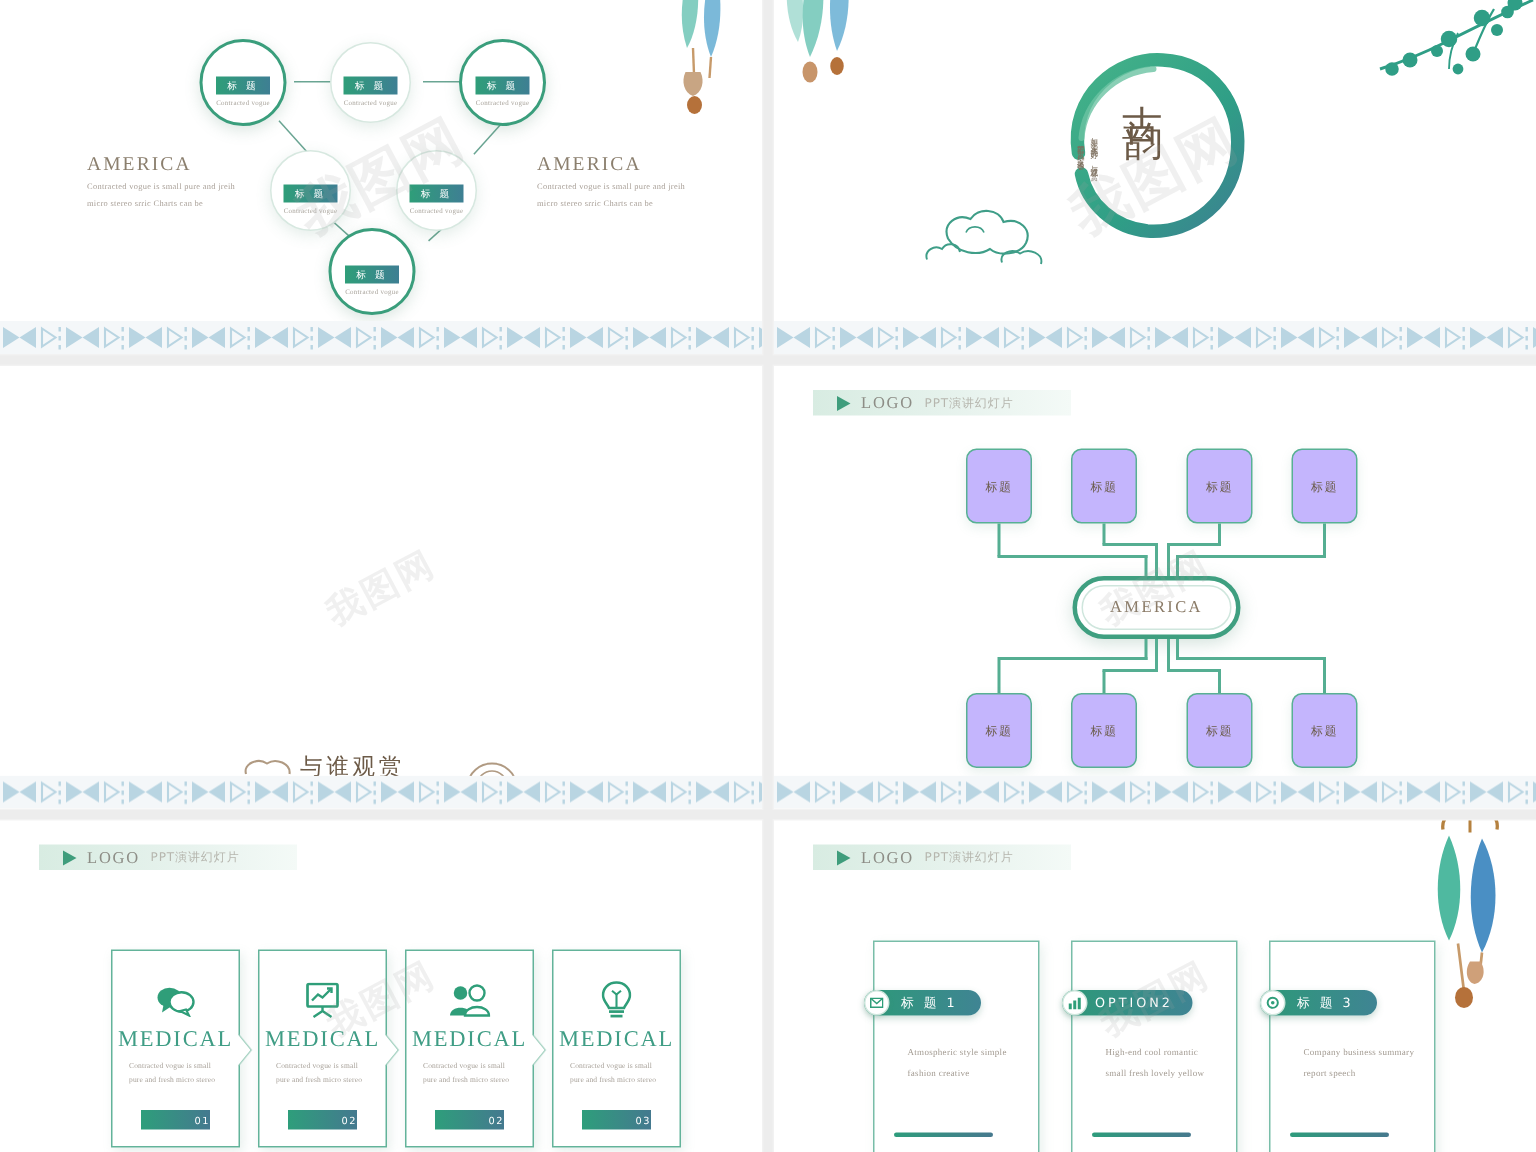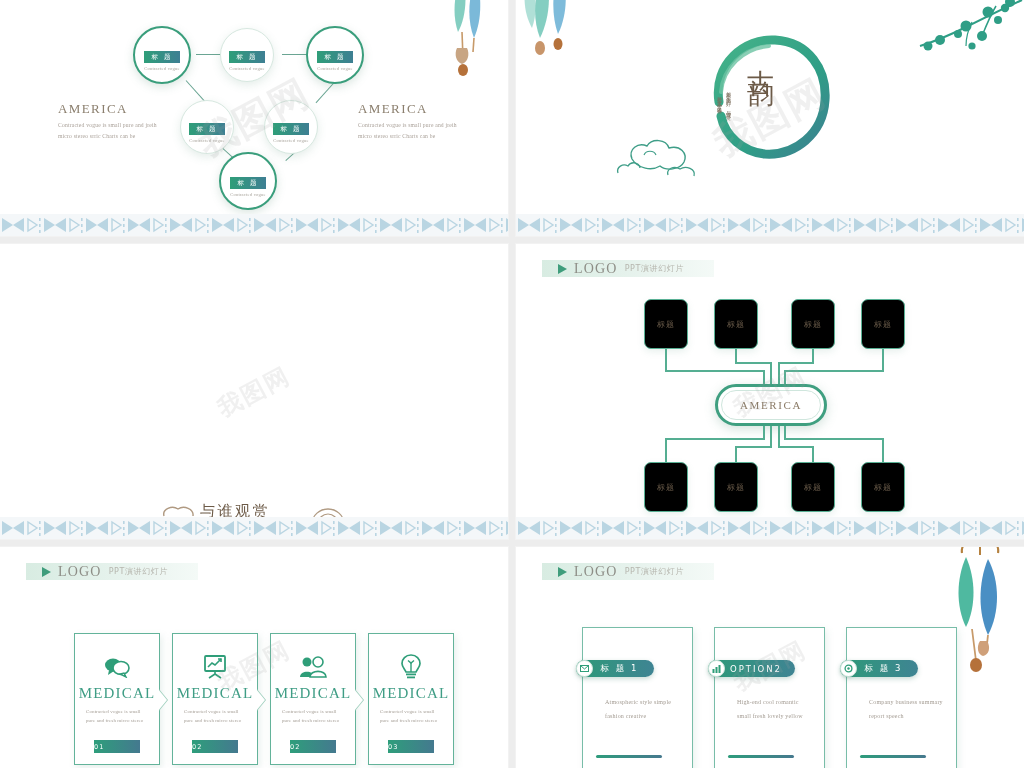--- a/index.html
+++ b/index.html
@@ -32,21 +32,21 @@
                 rgba(255,255,255,0) 0 0px, rgba(255,255,255,0) 0px);
             overflow: hidden; }
   .tribal svg { display: block; }
 
   
   .hdr { position: absolute; left: 26px; top: 16px; height: 17px;
          width: 172px; background: linear-gradient(90deg,#d8ece2 0%,#e8f3ee 60%,#f4faf7 100%);
          display: flex; align-items: center; padding-left: 16px; gap: 7px; }
   .hdr .tri { width: 0; height: 0; border-left: 9px solid #3f9d7c;
               border-top: 5px solid transparent; border-bottom: 5px solid transparent; }
-  .hdr .logo { font-size: 14px; color: #8d8d86; letter-spacing: 1.2px; font-family: Liberation Serif, serif; }
+  .hdr .logo { font-size: 11px; color: #8d8d86; letter-spacing: 1.2px; font-family: Liberation Serif, serif; }
   .hdr .sub { font-size: 8px; color: #b6b6ae; letter-spacing: .6px;
               font-family: "DejaVu Sans", sans-serif; }
 
   
   .s1-circ { position: absolute; border-radius: 50%; background: #fff;
              display: flex; flex-direction: column; align-items: center;
              justify-content: center; }
   .s1-circ.big { border: 2.2px solid #3a9e7c;
                  box-shadow: 0 3px 10px rgba(90,140,120,.22); }
   .s1-circ.sm  { border: 1.4px solid #d7e8e0;
@@ -70,21 +70,21 @@
   .vtext { position: absolute; writing-mode: vertical-rl; font-size: 5px;
            color: #7d6f5e; letter-spacing: 1.6px; line-height: 1.7;
            font-family: "DejaVu Sans", sans-serif; }
 
   
   .s3-title { position: absolute; font-size: 15px; color: #6c5a47;
               letter-spacing: 2.5px; font-family: "DejaVu Sans", sans-serif; }
 
   
   .s4-box { position: absolute; width: 44px; height: 50px; border-radius: 7px;
-            border: 1.2px solid #58b094; background: #000000;
+            border: 1.2px solid #58b094; background: #c4b5fd;
             display: flex; align-items: center; justify-content: center;
             box-shadow: 0 3px 7px rgba(120,165,150,.16); }
   .s4-box span { font-size: 8px; color: #6b5c4a; letter-spacing: 1px;
                  font-family: "DejaVu Sans", sans-serif; }
   .s4-hub { position: absolute; width: 112px; height: 42px; border-radius: 21px;
             border: 3px solid #3f9f80; background: #fff;
             display: flex; align-items: center; justify-content: center;
             box-shadow: 0 3px 11px rgba(110,160,140,.3); }
   .s4-hub .ring2 { position: absolute; inset: 3px; border-radius: 18px;
                    border: 1px solid #cfe6dd; }
@@ -95,21 +95,21 @@
   
   .s5-card { position: absolute; width: 86px; height: 132px;
              border: 1.1px solid #63b39a; background: #fff;
              box-shadow: 2px 3px 7px rgba(120,165,150,.18);
              display: flex; flex-direction: column; align-items: center; }
   .s5-icon { margin-top: 20px; height: 26px; display: flex; align-items: center; }
   .s5-h { font-size: 15px; color: #3f9d85; letter-spacing: 1.2px; margin-top: 5px; }
   .s5-b { font-size: 5px; color: #a7a098; line-height: 1.85; text-align: left;
           width: 62px; margin-top: 5px; letter-spacing: .1px; }
   .s5-num { margin-top: auto; margin-bottom: 11px; font-size: 6.5px; color: #fff;
-            letter-spacing: 1px; width: 46px; text-align: left; padding: 2.5px 0;
+            letter-spacing: 1px; width: 46px; text-align: right; padding: 2.5px 0;
             background: linear-gradient(90deg,#2e9e7b,#44798f);
             font-family: "DejaVu Sans", sans-serif; }
   .chev { position: absolute; width: 0; height: 0; z-index: 3;
           border-left: 9px solid #ffffff;
           border-top: 11px solid transparent; border-bottom: 11px solid transparent;
           filter: drop-shadow(1px 0 0 #9ccdbb); }
 
   
   .s6-card { position: absolute; width: 111px; height: 146px;
              border: 1px solid #78bda8; background: #fff;

